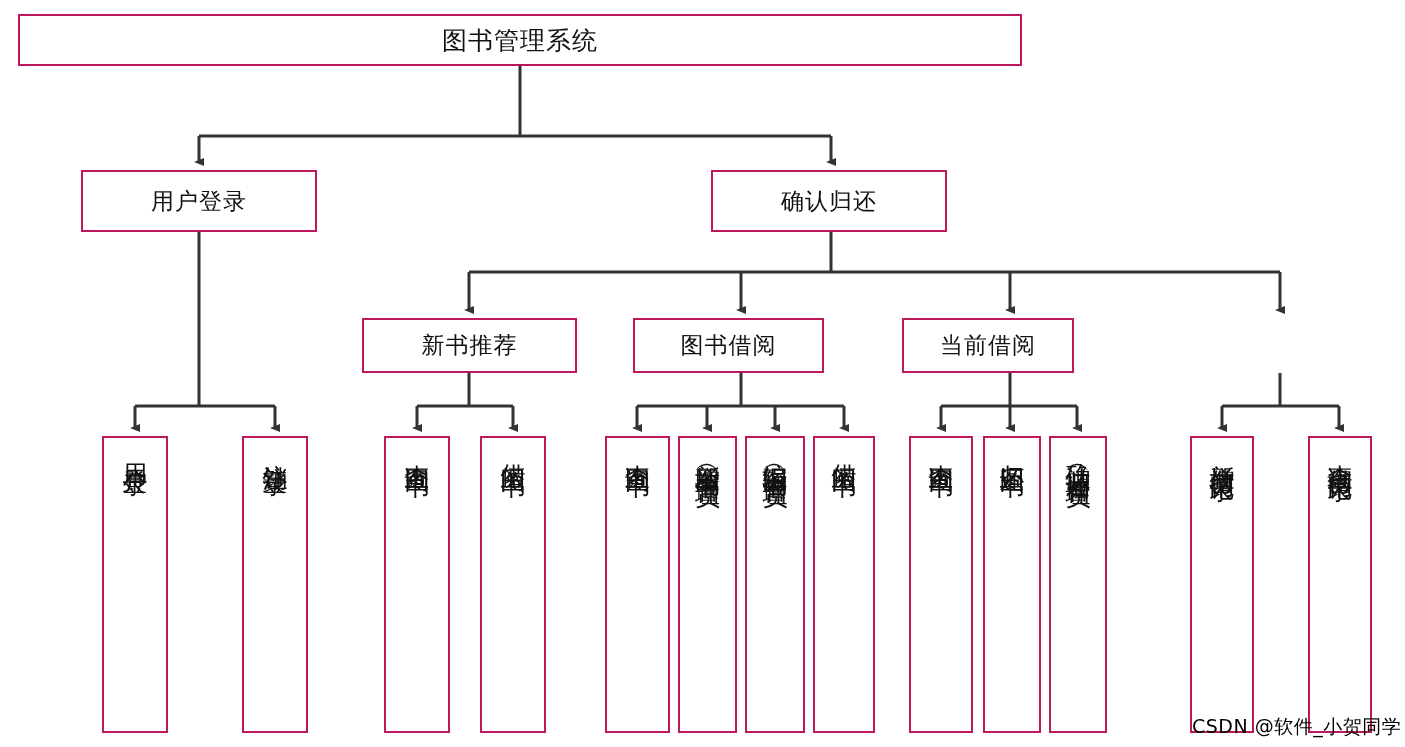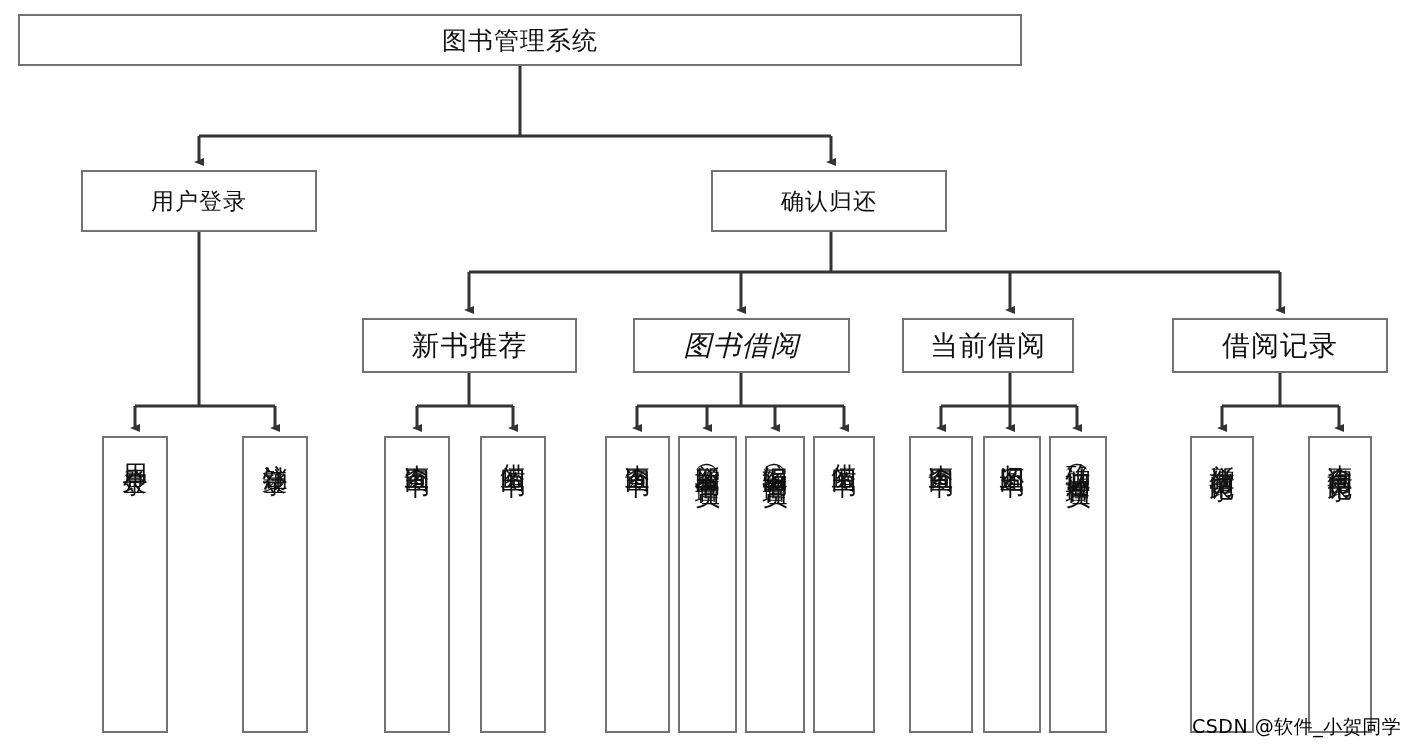--- a/index.html
+++ b/index.html
@@ -23,34 +23,34 @@
     left: 0;
     top: 0;
     width: 1405px;
     height: 747px;
     pointer-events: none;
   }
   .node {
     position: absolute;
     box-sizing: border-box;
     background: #ffffff;
-    border: 2px solid #737373;
+    border: 2px solid #be185d;
     display: flex;
     align-items: center;
     justify-content: center;
     color: #111111;
   }
   .node.root {
     font-size: 25px;
   }
   .node.lvl2 {
     font-size: 23px;
   }
   .node.lvl3 {
-    font-size: 28px;
+    font-size: 23px;
   }
   .node.leaf {
     font-size: 25px;
     align-items: flex-start;
     justify-content: center;
     padding-top: 6px;
   }
   .vtext {
     writing-mode: vertical-rl;
     text-orientation: upright;
@@ -137,29 +137,26 @@
   <div class="node lvl2" style="left:81px; top:170px; width:236px; height:62px;">
     <span class="htext">用户登录</span>
   </div>
   <div class="node lvl2" style="left:711px; top:170px; width:236px; height:62px;">
     <span class="htext">确认归还</span>
   </div>
 
   <div class="node lvl3" style="left:362px; top:318px; width:215px; height:55px;">
     <span class="htext">新书推荐</span>
   </div>
-  <div class="node lvl3" style="left:633px; top:318px; width:217px; height:55px;font-style:italic;">
+  <div class="node lvl3" style="left:633px; top:318px; width:191px; height:55px;">
     <span class="htext">图书借阅</span>
   </div>
   <div class="node lvl3" style="left:902px; top:318px; width:172px; height:55px;">
     <span class="htext">当前借阅</span>
   </div>
-  <div class="node lvl3" style="left:1172px; top:318px; width:216px; height:55px;">
-    <span class="htext">借阅记录</span>
-  </div>
 
   <div class="node leaf" style="left:102px; top:436px; width:66px; height:297px;">
     <span class="vtext">用户登录</span>
   </div>
   <div class="node leaf" style="left:242px; top:436px; width:66px; height:297px;">
     <span class="vtext">注销登录</span>
   </div>
 
   <div class="node leaf" style="left:384px; top:436px; width:66px; height:297px;">
     <span class="vtext">查询图书</span>

